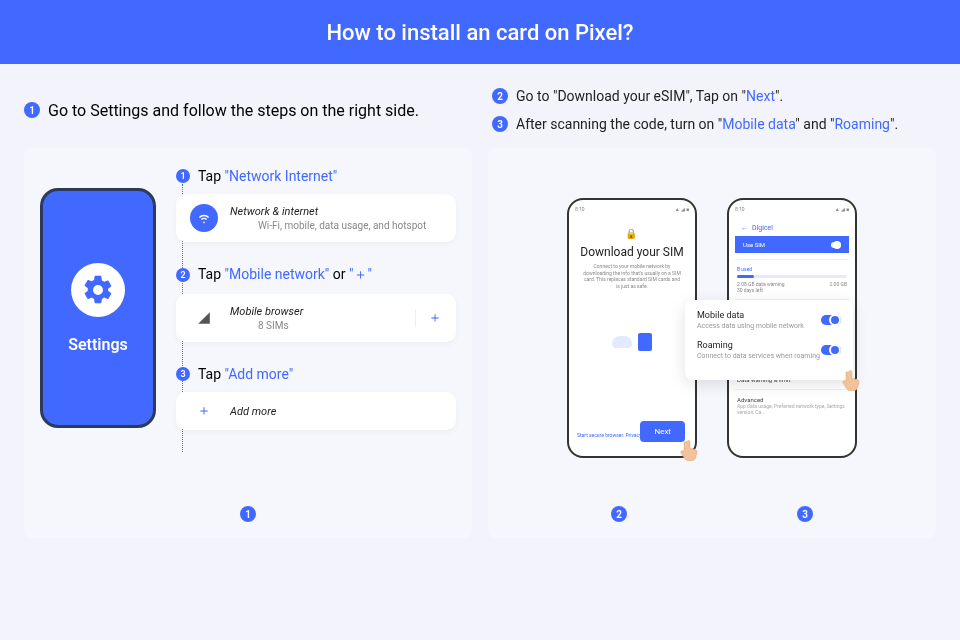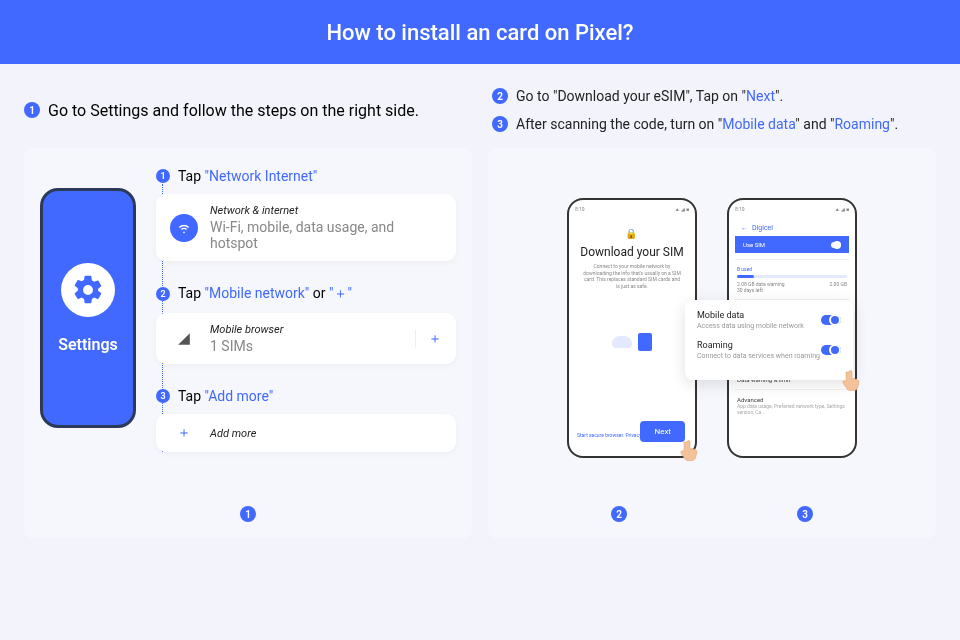--- a/index.html
+++ b/index.html
@@ -39,21 +39,21 @@
   .panel {
     background: #f6f7fc;
     border-radius: 8px;
     flex: 1;
     padding: 20px 16px 16px;
     position: relative;
   }
   
   .left-content { display: flex; gap: 20px; height: 320px; }
   .phone-settings {
-    width: 96px; height: 240px;
+    width: 116px; height: 240px;
     border: 3px solid #2d3a5a;
     border-radius: 18px;
     background: #4169ff;
     display: flex; flex-direction: column; align-items: center; justify-content: center;
     margin-top: 20px;
     color: #fff;
   }
   .gear-circle {
     width: 54px; height: 54px; border-radius: 50%; background: #fff;
     display: flex; align-items: center; justify-content: center;
@@ -72,21 +72,21 @@
     box-shadow: 0 2px 6px rgba(0,0,0,0.04);
   }
   .card-icon {
     width: 28px; height: 28px; border-radius: 50%;
     display: flex; align-items: center; justify-content: center;
     flex-shrink: 0;
   }
   .card-icon.blue { background: #4169ff; color: #fff; }
   .card-text { flex: 1; }
   .card-title { font-size: 11px; color: #222; font-style: italic; }
-  .card-sub { font-size: 14px; color: #888; margin-top: 2px; }
+  .card-sub { font-size: 10px; color: #888; margin-top: 2px; margin-left: 28px; }
   .card-plus {
     color: #4169ff; font-size: 14px; border-left: 1px solid #eee;
     padding-left: 12px; margin-left: 4px;
   }
   .card-plus-left { color: #4169ff; font-size: 14px; width: 28px; text-align: center; }
   .dotted-line {
     position: absolute; left: 6px; top: 16px; bottom: 36px;
     border-left: 1px dotted #4169ff;
   }
   .footer-badge {
@@ -232,21 +232,21 @@
             <span><span>Tap </span><span class="tap-action">"Mobile network"</span><span> or </span><span class="tap-action">"＋"</span></span>
           </div>
           <div class="card">
             <div class="card-icon" style="color:#555">
               <svg width="14" height="14" viewBox="0 0 24 24" fill="currentColor">
                   <path d="M2 22L22 2v20H2z"></path>
                 </svg>
             </div>
             <div class="card-text">
               <div class="card-title">Mobile browser</div>
-              <div class="card-sub">1 SIMs</div>
+              <div class="card-sub">8 SIMs</div>
             </div>
             <div class="card-plus">＋</div>
           </div>
         </div>
 
         <div class="step">
           <div class="step-head">
             <span class="num-badge">3</span>
             <span><span>Tap </span><span class="tap-action">"Add more"</span></span>
           </div>

